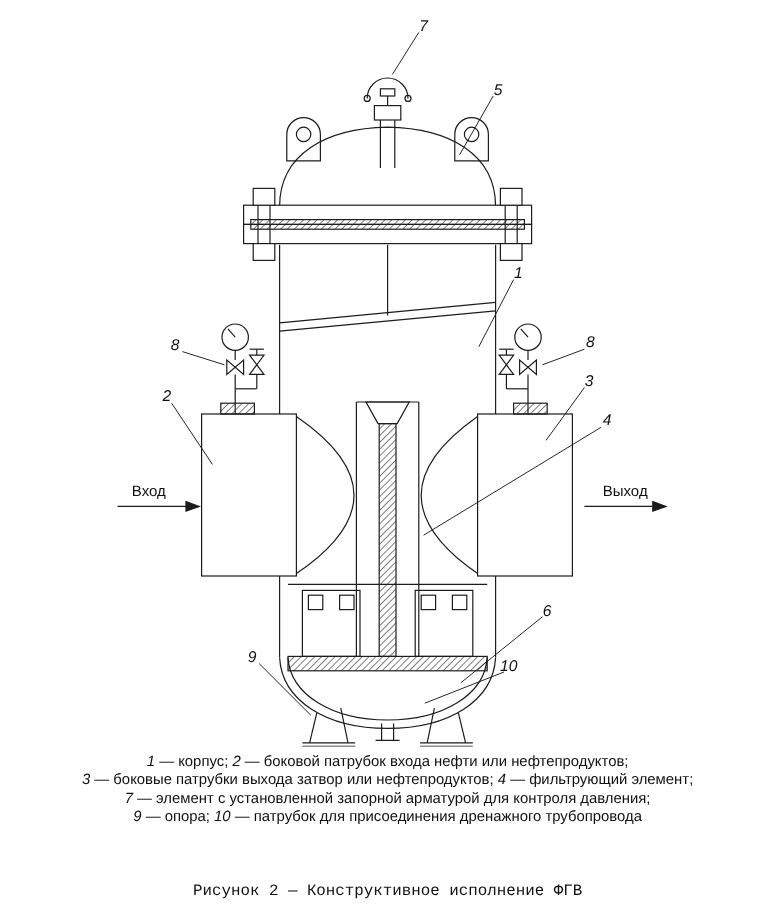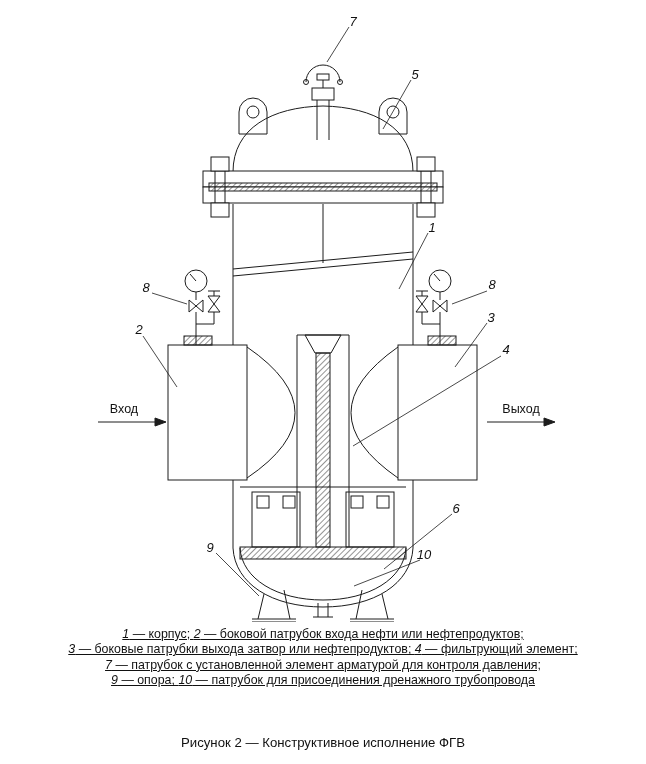--- a/index.html
+++ b/index.html
@@ -22,29 +22,29 @@
     font-family:"Liberation Sans", sans-serif;
     font-size:12.5px;
     fill:#111;
   }
   .legend{
     position:absolute;left:0;top:627px;width:646px;
     text-align:center;
     font-size:12.4px;
     line-height:15.4px;
     color:#111;
-    text-decoration:underline;
   }
   .legend p{margin:0;padding:0;}
   .legend .it{font-style:italic;}
   .caption{
     position:absolute;left:0;top:735px;width:646px;
     text-align:center;
     font-size:13.2px;
     color:#111;
+    font-family:Liberation Mono, monospace;
   }
 </style>
 </head>
 <body>
 
 <div class="page">
 
   <svg class="drawing" width="646" height="622" viewBox="0 0 646 622">
     <defs>
       <pattern id="hatch" width="4" height="4" patternUnits="userSpaceOnUse" patternTransform="rotate(45)">
@@ -219,19 +219,19 @@
     <text class="callout" x="210" y="552" text-anchor="middle">9</text>
     <text class="callout" x="424" y="559" text-anchor="middle">10</text>
 
     <text class="flowlabel" x="124" y="413" text-anchor="middle">Вход</text>
     <text class="flowlabel" x="521" y="413" text-anchor="middle">Выход</text>
   </svg>
 
   <div class="legend">
     <p><span class="it">1</span><span> — корпус; </span><span class="it">2</span><span> — боковой патрубок входа нефти или нефтепродуктов;</span></p>
     <p><span class="it">3</span><span> — боковые патрубки выхода затвор или нефтепродуктов; </span><span class="it">4</span><span> — фильтрующий элемент;</span></p>
-    <p><span class="it">7</span><span> — патрубок с установленной элемент арматурой для контроля давления;</span></p>
+    <p><span class="it">7</span><span> — элемент с установленной запорной арматурой для контроля давления;</span></p>
     <p><span class="it">9</span><span> — опора; </span><span class="it">10</span><span> — патрубок для присоединения дренажного трубопровода</span></p>
   </div>
 
   <div class="caption">Рисунок 2 — Конструктивное исполнение ФГВ</div>
 
 </div>
 
 </body></html>

